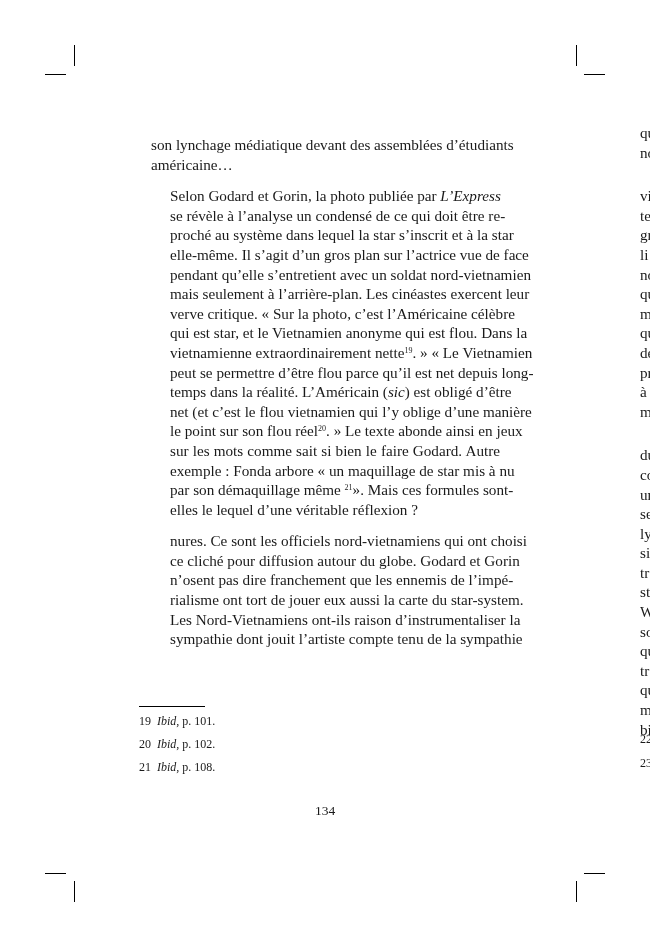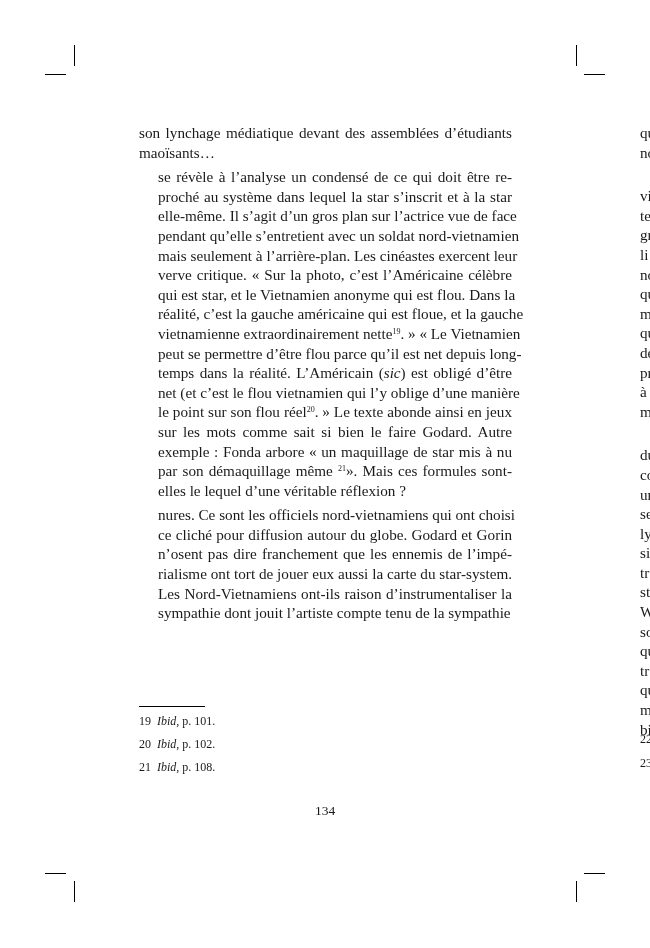--- a/index.html
+++ b/index.html
@@ -7,21 +7,21 @@
     width: 650px; height: 948px; background: #ffffff; position: relative; overflow: hidden;
     font-family: "Liberation Serif", "DejaVu Serif", serif; color: #1a1a1a;
   }
   .crop { position: absolute; background: #000; }
   .crop.v { width: 1px; height: 21px; }
   .crop.h { height: 1px; width: 21px; }
   .page {
     position: absolute; left: 139px; top: 123px; width: 373px;
     font-size: 15.2px; line-height: 19.6px; text-align: justify; hyphens: none;
   }
-  .page p { margin: 0; }
+  .page p { margin: 12px; }
   .page p.indent { text-indent: 19px; margin-top: 5px; }
   .page .ln { display: block; text-align: justify; text-align-last: justify; white-space: nowrap; }
   .page .ln.last { text-align-last: left; }
   sup { font-size: 8px; line-height: 0; vertical-align: 5px; }
   .footrule { position: absolute; left: 139px; top: 706px; width: 66px; height: 1px; background: #000; }
   .footnotes { position: absolute; left: 139px; top: 710px; font-size: 12px; line-height: 23px; }
   .fn-num { display: inline-block; width: 18px; }
   .pageno { position: absolute; left: 0; width: 650px; top: 803px; text-align: center; font-size: 13.5px; }
   .next-page { position: absolute; left: 640px; top: 123px; font-size: 15.2px; line-height: 19.6px; white-space: nowrap; }
   .next-page .gap { display: block; height: 24px; }
@@ -35,31 +35,31 @@
 <div class="crop v" style="left:576px; top:45px;"></div>
 <div class="crop h" style="left:584px; top:74px;"></div>
 <div class="crop v" style="left:74px; top:881px;"></div>
 <div class="crop h" style="left:45px; top:873px;"></div>
 <div class="crop v" style="left:576px; top:881px;"></div>
 <div class="crop h" style="left:584px; top:873px;"></div>
 
 <div class="page" id="page-body">
     <p>
       <span class="ln">son lynchage médiatique devant des assemblées d’étudiants</span>
-      <span class="ln last">maoïsants…</span>
+      <span class="ln last">américaine…</span>
     </p>
     <p class="indent">
+      <span class="ln">Selon Godard et Gorin, la photo publiée par <i>L’Express</i></span>
       <span class="ln">se révèle à l’analyse un condensé de ce qui doit être re-</span>
       <span class="ln">proché au système dans lequel la star s’inscrit et à la star</span>
       <span class="ln">elle-même. Il s’agit d’un gros plan sur l’actrice vue de face</span>
       <span class="ln">pendant qu’elle s’entretient avec un soldat nord-vietnamien</span>
       <span class="ln">mais seulement à l’arrière-plan. Les cinéastes exercent leur</span>
       <span class="ln">verve critique. « Sur la photo, c’est l’Américaine célèbre</span>
       <span class="ln">qui est star, et le Vietnamien anonyme qui est flou. Dans la</span>
-      <span class="ln">réalité, c’est la gauche américaine qui est floue, et la gauche</span>
       <span class="ln">vietnamienne extraordinairement nette<sup>19</sup>. » « Le Vietnamien</span>
       <span class="ln">peut se permettre d’être flou parce qu’il est net depuis long-</span>
       <span class="ln">temps dans la réalité. L’Américain (<i>sic</i>) est obligé d’être</span>
       <span class="ln">net (et c’est le flou vietnamien qui l’y oblige d’une manière</span>
       <span class="ln">le point sur son flou réel<sup>20</sup>. » Le texte abonde ainsi en jeux</span>
       <span class="ln">sur les mots comme sait si bien le faire Godard. Autre</span>
       <span class="ln">exemple :  Fonda arbore « un maquillage de star mis à nu</span>
       <span class="ln">par son démaquillage même <sup>21</sup>». Mais ces formules sont-</span>
       <span class="ln last">elles le lequel d’une véritable réflexion ?</span>
     </p>

